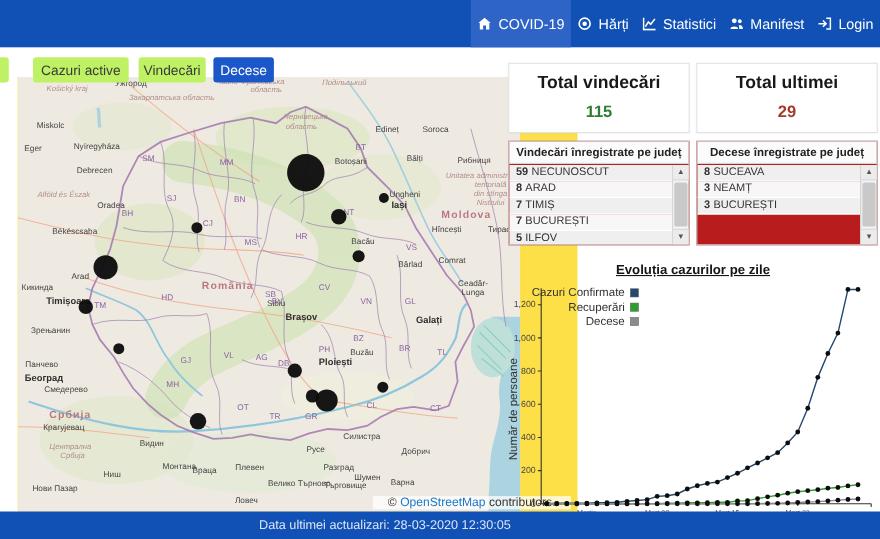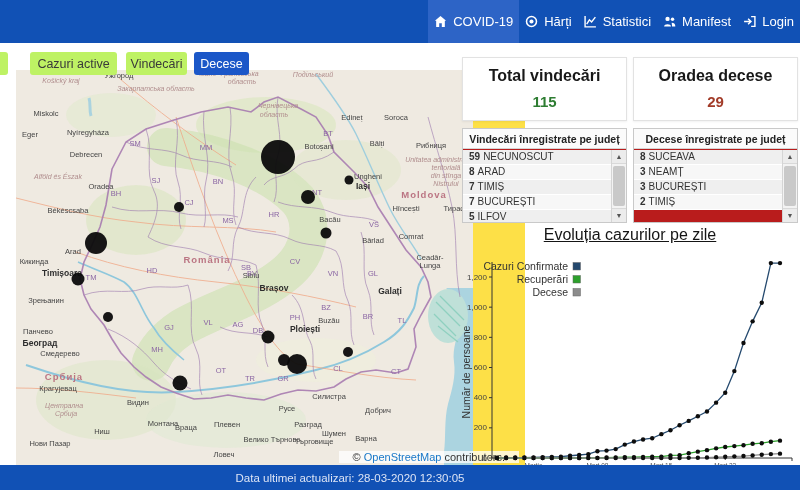--- a/index.html
+++ b/index.html
@@ -57,22 +57,22 @@
   .v-scrollbar { position:absolute; top:21px; right:0; width:15px; bottom:0;
     background:#f3f3f3; border-left:1px solid #d5d5d5; }
   .sb-btn { position:absolute; left:0; width:14px; height:14px; background:#ececec;
     color:#555; font-size:7px; line-height:14px; text-align:center; cursor:pointer; }
   .sb-up { top:0; border-bottom:1px solid #d9d9d9; }
   .sb-down { bottom:0; border-top:1px solid #d9d9d9; }
   .sb-thumb { position:absolute; left:1px; width:12px; top:16px; height:40px;
     background:#c9c9c9; border-radius:2px; cursor:grab; }
 
   
-  .chart-title { position:absolute; top:226px; left:460px; width:340px; text-align:center;
-    font-size:16px; font-weight:normal; color:#151515; text-decoration:underline; }
+  .chart-title { position:absolute; top:238px; left:460px; width:340px; text-align:center;
+    font-size:12px; font-weight:bold; color:#151515; text-decoration:underline; }
   #chart-svg { position:absolute; top:254px; left:460px; }
   .tick-label { fill:#444; font-size:8px; }
   .x-label { fill:#555; font-size:6.5px; }
   .axis { stroke:#333; stroke-width:1; }
   .ylab { fill:#333; font-size:10.5px; }
   .legend-text { fill:#333; font-size:10.5px; }
 
   
   .footer { position:absolute; top:465px; left:0; width:800px; height:25px;
     background:#1151b5; display:flex; align-items:center; justify-content:center; }
@@ -317,21 +317,21 @@
         </g>
     </svg>
     <div class="attribution"><span>© </span><a href="#">OpenStreetMap</a><span> contributors.</span></div>
   </div>
 
   <div class="card card1">
     <div class="card-title">Total vindecări</div>
     <div class="card-value" id="card-val-0" style="color: rgb(46, 125, 50);">115</div>
   </div>
   <div class="card card2">
-    <div class="card-title">Oradea decese</div>
+    <div class="card-title">Total ultimei</div>
     <div class="card-value" id="card-val-1" style="color: rgb(162, 59, 40);">29</div>
   </div>
 
   <div class="cty-list list1" id="list-0">
       <div class="list-header">Vindecări înregistrate pe județ</div>
       <div class="list-rows">
         <div class="list-row"><b>59</b><span>NECUNOSCUT</span></div>
         <div class="list-row"><b>8</b><span>ARAD</span></div>
         <div class="list-row"><b>7</b><span>TIMIȘ</span></div>
         <div class="list-row"><b>7</b><span>BUCUREȘTI</span></div>
@@ -342,21 +342,20 @@
         <div class="sb-thumb"></div>
         <div class="sb-btn sb-down">▼</div>
       </div>
     </div>
   <div class="cty-list list2" id="list-1">
       <div class="list-header">Decese înregistrate pe județ</div>
       <div class="list-rows">
         <div class="list-row"><b>8</b><span>SUCEAVA</span></div>
         <div class="list-row"><b>3</b><span>NEAMȚ</span></div>
         <div class="list-row"><b>3</b><span>BUCUREȘTI</span></div>
-        <div class="list-row"><b>2</b><span>TIMIȘ</span></div>
       </div>
       <div class="v-scrollbar">
         <div class="sb-btn sb-up">▲</div>
         <div class="sb-thumb"></div>
         <div class="sb-btn sb-down">▼</div>
       </div>
     </div>
 
   <div class="chart-title">Evoluția cazurilor pe zile</div>
   <svg id="chart-svg" width="340" height="224" viewBox="0 0 340 224">

